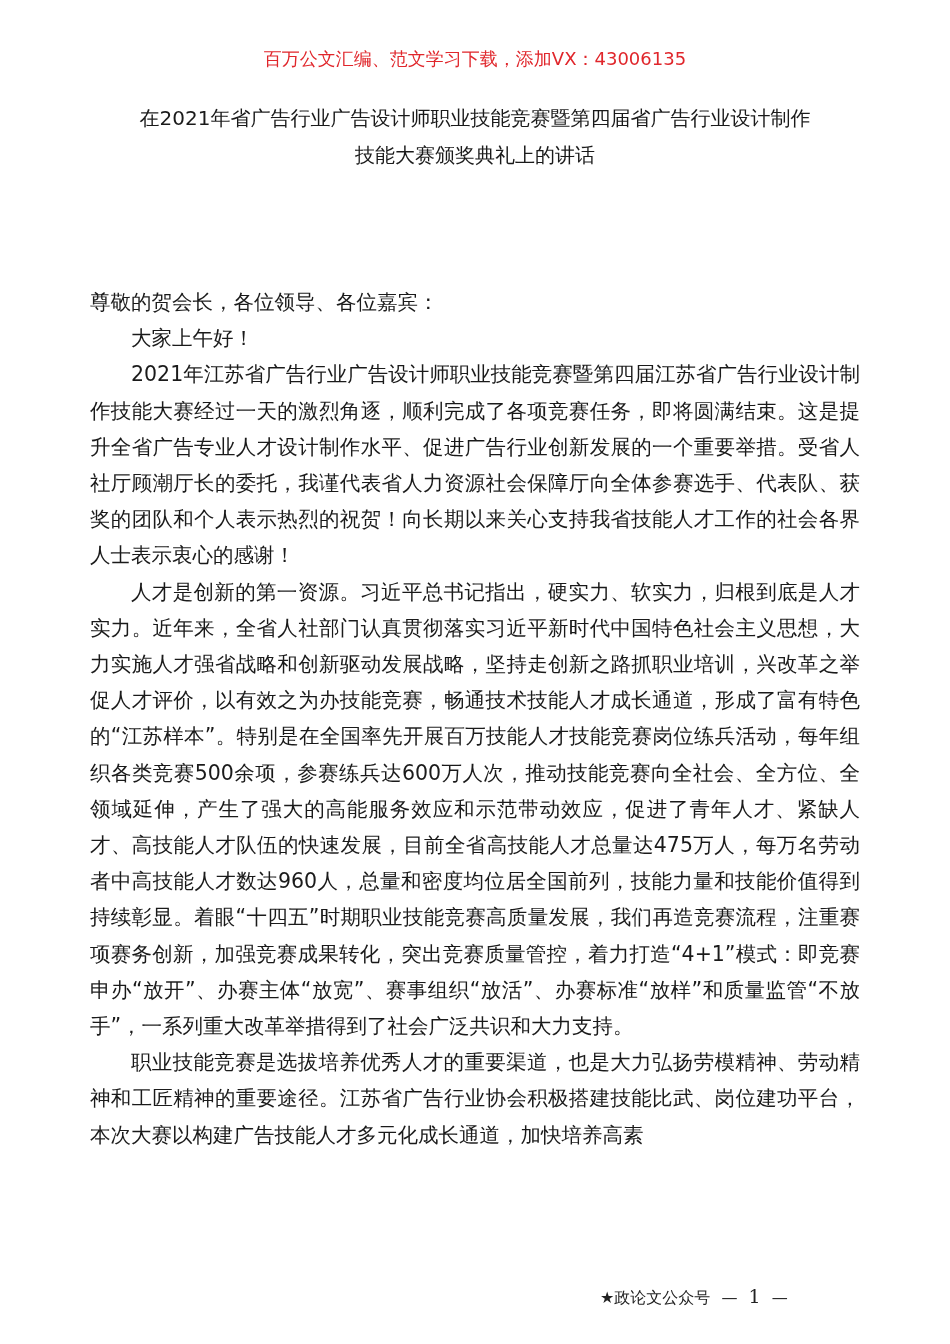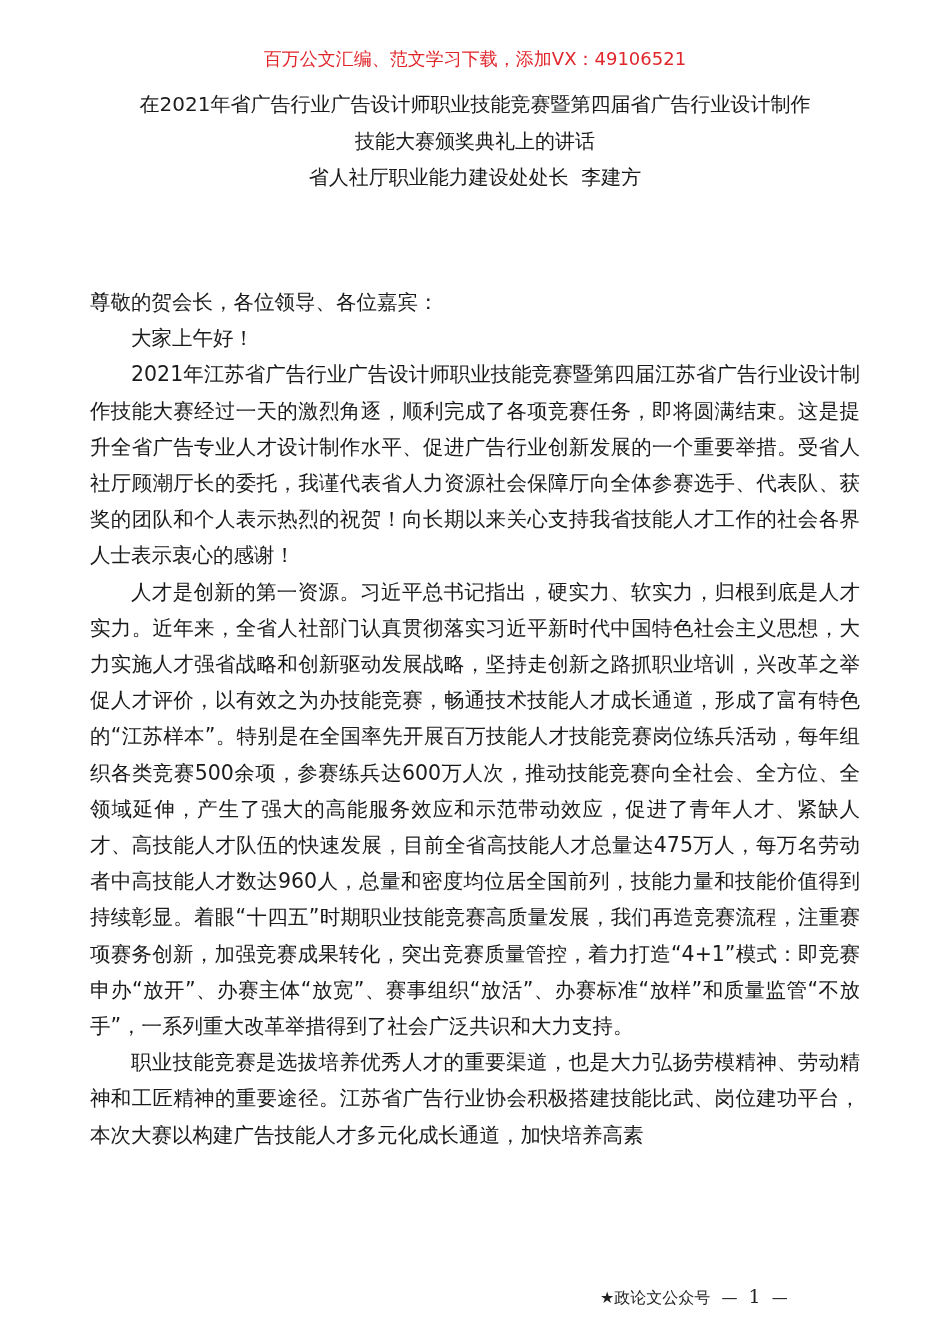--- a/index.html
+++ b/index.html
@@ -21,21 +21,21 @@
     left: 0;
     width: 950px;
     text-align: center;
     font-size: 18px;
     color: #e0262b;
     letter-spacing: 0px;
     line-height: 26px;
   }
   .title-block {
     position: absolute;
-    top: 86px;
+    top: 100px;
     left: 90px;
     width: 770px;
     text-align: center;
     font-size: 20px;
     line-height: 36.5px;
   }
   .title-block div {
     white-space: nowrap;
   }
   .body-text {
@@ -72,26 +72,25 @@
   }
   .footer .dash {
     font-family: "DejaVu Serif", "Liberation Serif", serif;
     font-size: 16px;
     margin: 0 6px;
   }
 </style>
 </head>
 <body>
 
-<div class="watermark">百万公文汇编、范文学习下载，添加VX：49106521</div>
+<div class="watermark">百万公文汇编、范文学习下载，添加VX：43006135</div>
 
 <div class="title-block">
   <div>在2021年省广告行业广告设计师职业技能竞赛暨第四届省广告行业设计制作</div>
   <div>技能大赛颁奖典礼上的讲话</div>
-  <div style="white-space:pre;">省人社厅职业能力建设处处长  李建方</div>
 </div>
 
 <div class="body-text">
   <p>尊敬的贺会长，各位领导、各位嘉宾：</p>
   <p class="indent">大家上午好！</p>
   <p class="indent">2021年江苏省广告行业广告设计师职业技能竞赛暨第四届江苏省广告行业设计制作技能大赛经过一天的激烈角逐，顺利完成了各项竞赛任务，即将圆满结束。这是提升全省广告专业人才设计制作水平、促进广告行业创新发展的一个重要举措。受省人社厅顾潮厅长的委托，我谨代表省人力资源社会保障厅向全体参赛选手、代表队、获奖的团队和个人表示热烈的祝贺！向长期以来关心支持我省技能人才工作的社会各界人士表示衷心的感谢！</p>
   <p class="indent">人才是创新的第一资源。习近平总书记指出，硬实力、软实力，归根到底是人才实力。近年来，全省人社部门认真贯彻落实习近平新时代中国特色社会主义思想，大力实施人才强省战略和创新驱动发展战略，坚持走创新之路抓职业培训，兴改革之举促人才评价，以有效之为办技能竞赛，畅通技术技能人才成长通道，形成了富有特色的“江苏样本”。特别是在全国率先开展百万技能人才技能竞赛岗位练兵活动，每年组织各类竞赛500余项，参赛练兵达600万人次，推动技能竞赛向全社会、全方位、全领域延伸，产生了强大的高能服务效应和示范带动效应，促进了青年人才、紧缺人才、高技能人才队伍的快速发展，目前全省高技能人才总量达475万人，每万名劳动者中高技能人才数达960人，总量和密度均位居全国前列，技能力量和技能价值得到持续彰显。着眼“十四五”时期职业技能竞赛高质量发展，我们再造竞赛流程，注重赛项赛务创新，加强竞赛成果转化，突出竞赛质量管控，着力打造“4+1”模式：即竞赛申办“放开”、办赛主体“放宽”、赛事组织“放活”、办赛标准“放样”和质量监管“不放手”，一系列重大改革举措得到了社会广泛共识和大力支持。</p>
   <p class="indent gap">职业技能竞赛是选拔培养优秀人才的重要渠道，也是大力弘扬劳模精神、劳动精神和工匠精神的重要途径。江苏省广告行业协会积极搭建技能比武、岗位建功平台，本次大赛以构建广告技能人才多元化成长通道，加快培养高素</p>
 </div>
 

